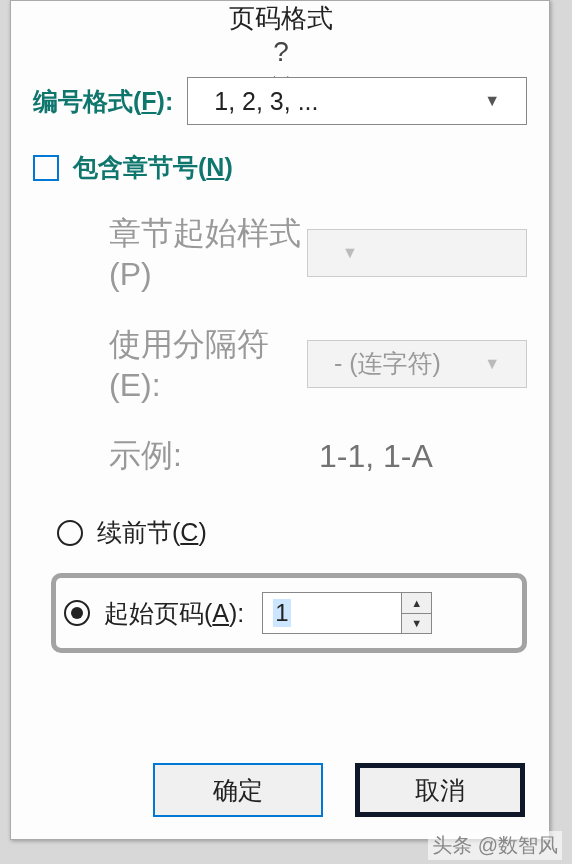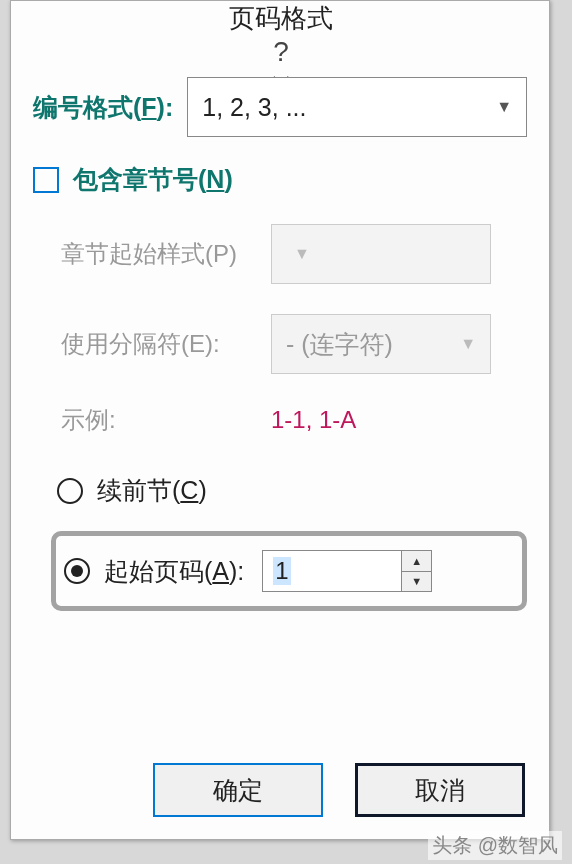--- a/index.html
+++ b/index.html
@@ -59,26 +59,26 @@
     margin-bottom: 26px;
   }
   .label {
     font-size: 25px;
     color: #0f766e;
     font-weight: bold;
   }
   .u { text-decoration: underline; }
   .dropdown {
     flex: 1;
-    height: 60px;
+    height: 48px;
     border: 1px solid #888;
     background: #fff;
     display: flex;
     align-items: center;
-    padding: 0 14px;
+    padding: 0 26px;
     font-size: 25px;
     color: #222;
     position: relative;
   }
   .dropdown.disabled {
     background: #f3f3f3;
     color: #9a9a9a;
     border-color: #ccc;
   }
   .dropdown .dd-text { flex: 1; }
@@ -101,27 +101,28 @@
   }
   .sub-group {
     padding-left: 28px;
   }
   .sub-row {
     display: flex;
     align-items: center;
     margin-bottom: 30px;
   }
   .sub-label {
-    font-size: 24px;
+    font-size: 32px;
     color: #999;
     width: 210px;
+    margin-left: 48px;
   }
   .sub-value {
-    font-size: 24px;
-    color: #be185d;
+    font-size: 32px;
+    color: #737373;
   }
   .section-title {
     font-size: 25px;
     color: #222;
     margin: 12px 0 22px 0;
   }
   .radio-group {
     padding-left: 18px;
   }
   .radio-row {
@@ -200,21 +201,21 @@
     gap: 32px;
     padding: 0 24px;
     position: absolute;
     bottom: 22px;
     right: 0;
     left: 0;
   }
   .btn {
     width: 170px;
     height: 54px;
-    border: 3px solid #0f172a;
+    border: 5px solid #0f172a;
     background: #f0f0f0;
     font-size: 25px;
     color: #222;
     display: flex;
     align-items: center;
     justify-content: center;
     cursor: pointer;
   }
   .btn.primary {
     border: 2px solid #0078d4;

